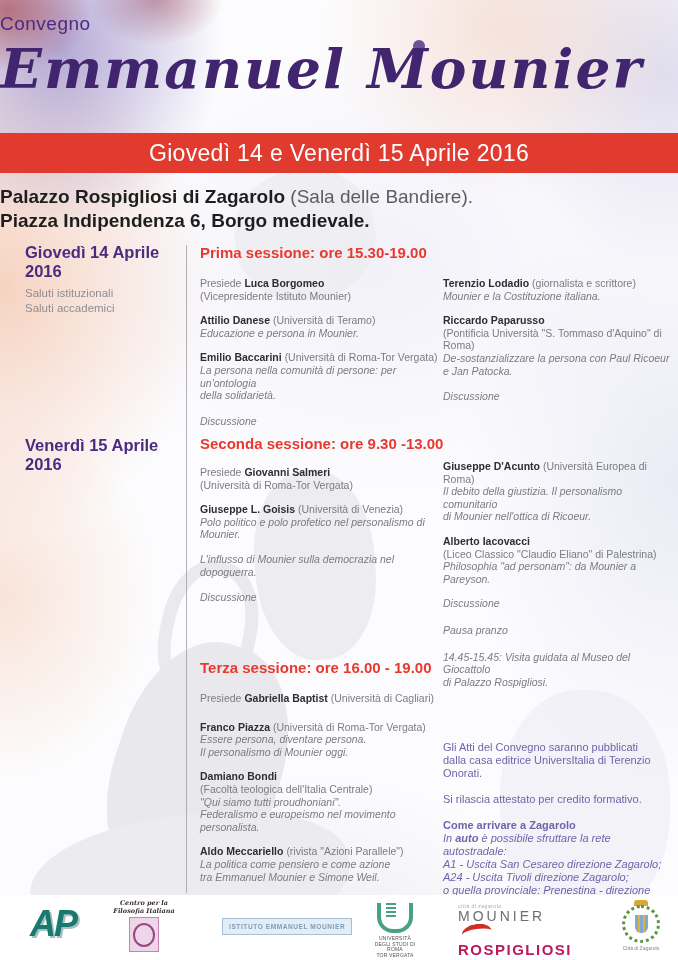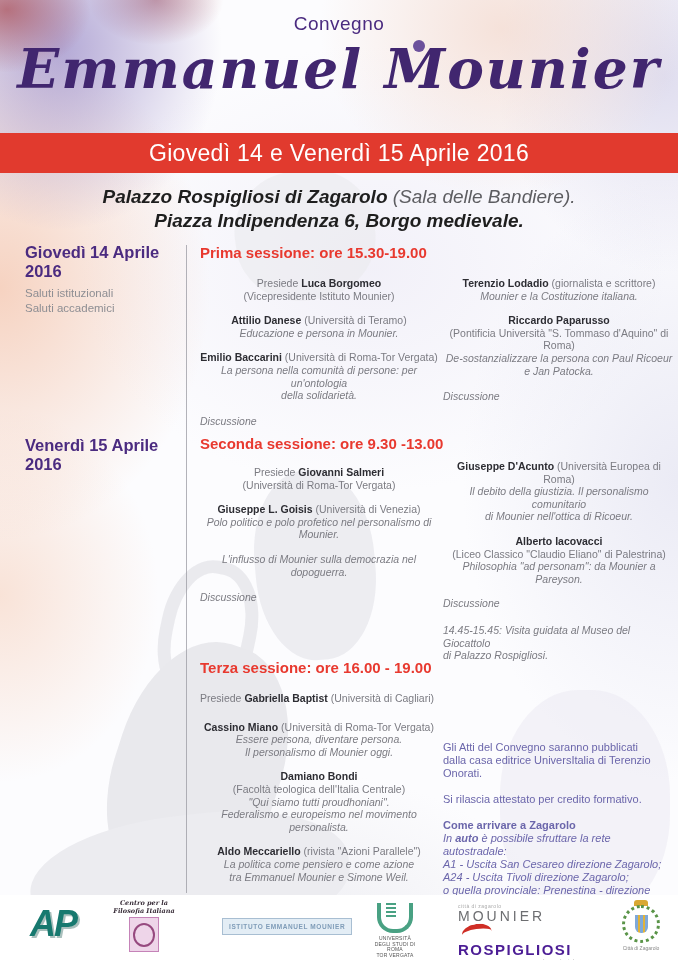--- a/index.html
+++ b/index.html
@@ -13,36 +13,36 @@
       radial-gradient(ellipse 300px 360px at 0% 30%, rgba(242,183,152,.60), transparent 70%),
       radial-gradient(ellipse 220px 260px at 0% 62%, rgba(246,206,184,.55), transparent 72%),
       radial-gradient(ellipse 260px 240px at 74% 3%, rgba(240,204,188,.55), transparent 70%),
       radial-gradient(ellipse 240px 280px at 98% 8%, rgba(200,196,226,.55), transparent 70%),
       radial-gradient(ellipse 300px 420px at 100% 50%, rgba(214,214,234,.45), transparent 72%),
       radial-gradient(ellipse 420px 320px at 55% 28%, rgba(226,222,240,.38), transparent 70%),
       radial-gradient(ellipse 340px 220px at 45% 97%, rgba(228,228,234,.55), transparent 72%);}
   .stroke{position:absolute;background:#e9e9ed;border-radius:46%;}
   .dot{position:absolute;border-radius:50%;}
   .abs{position:absolute;}
-  .center{text-align:center;width:100%;}
+  .center{text-align:left;width:100%;}
   .kicker{top:13px;color:#4b2b80;font-size:19px;letter-spacing:.5px;}
   .title{top:36px;color:#41266f;font-family:"DejaVu Serif",serif;font-style:italic;
     font-weight:bold;font-size:55px;letter-spacing:2px;}
   .subtitle{top:106px;color:#4b2b80;font-size:20px;}
   .banner{top:133px;left:0;right:0;height:40px;background:#e13a2e;color:#fff;
     text-align:center;line-height:40px;font-size:23px;letter-spacing:.3px;}
-  .venue{top:185px;font-style:italic;font-size:19px;line-height:24px;color:#1e1e1e;font-weight:bold;}
+  .venue{top:185px;font-size:19px;line-height:24px;color:#1e1e1e;font-weight:bold;}
   .venue .light{font-weight:normal;color:#5d5d61;}
   .day-h{color:#4b2b80;font-weight:bold;font-size:16.5px;margin-bottom:5px;}
   .day-note{color:#8e8e93;font-size:11.5px;line-height:15px;}
   .sess-h{color:#e8392f;font-weight:bold;font-size:15px;}
   .t{font-size:10.5px;line-height:12.6px;color:#7b7b82;}
   .t b{color:#2d2d33;}
   .it{font-style:italic;}
-  .block{margin-bottom:12px;text-align:center;}
+  .block{margin-bottom:12px;}
   .mb14{margin-bottom:14px;}
   .divider{position:absolute;left:186px;top:245px;width:1px;height:648px;background:#9a9aa2;opacity:.75;}
   .info{font-size:11px;line-height:13px;color:#6b66ab;margin-top:47px;}
   .info .hd{font-weight:bold;}
   .logos{position:absolute;left:0;right:0;bottom:0;height:65px;background:#fff;}
   .ap{color:#17796f;font-weight:bold;font-style:italic;font-size:36px;letter-spacing:-2px;
     text-shadow:2px 2px 0 rgba(12,74,67,.35);}
   .centro-label{font-family:"DejaVu Serif",serif;font-style:italic;font-weight:bold;
     font-size:6.5px;line-height:7.5px;color:#3a2f3a;text-align:center;}
   .centro-box{width:28px;height:33px;margin:2px auto 0;background:#eed5e9;border:1px solid #c583b8;
@@ -52,21 +52,21 @@
     font-weight:bold;letter-spacing:.6px;padding:4px 6px;white-space:nowrap;}
   .tv-u{width:28px;height:26px;border:4px solid #49a183;border-top:none;
     border-radius:0 0 16px 16px;position:relative;margin:0 auto;}
   .tv-u::before{content:"";position:absolute;left:5px;top:0;width:10px;height:16px;
     background:repeating-linear-gradient(180deg,#49a183 0 2px,transparent 2px 4px);}
   .tv-label{font-size:5px;line-height:5.5px;color:#555;text-align:center;margin-top:3px;
     letter-spacing:.2px;}
   .pal-top,.pal-bottom{font-size:5px;color:#aaa;letter-spacing:.5px;}
   .pal-bottom{text-align:right;}
   .pal-1{font-size:14px;color:#6d6e71;letter-spacing:3px;line-height:15px;}
-  .pal-2{font-size:15px;font-weight:bold;color:#4c1d95;letter-spacing:1.5px;line-height:16px;}
+  .pal-2{font-size:15px;font-weight:bold;color:#be185d;letter-spacing:1.5px;line-height:16px;}
   .swoosh{display:inline-block;width:30px;height:13px;border-radius:50%;
     border-top:5px solid #cf2e26;vertical-align:middle;transform:rotate(-8deg);margin-left:4px;}
   .crest{text-align:center;}
   .crest-crown{width:14px;height:6px;background:#d9a832;margin:0 auto;border-radius:3px 3px 0 0;}
   .crest-wreath{width:32px;height:32px;border:3px dotted #5a9448;border-radius:50%;
     margin:-1px auto 0;display:flex;align-items:center;justify-content:center;}
   .crest-shield{width:13px;height:18px;border-radius:0 0 6px 6px;
     background:linear-gradient(90deg,#7fa9d9 0 25%,#e0b23a 25% 40%,#7fa9d9 40% 60%,#e0b23a 60% 75%,#7fa9d9 75%);}
   .crest-label{font-size:5px;color:#888;margin-top:2px;}
 </style>
@@ -155,33 +155,34 @@
       <div><b>Giuseppe D'Acunto</b> <span>(Università Europea di Roma)</span></div>
       <div class="it">Il debito della giustizia. Il personalismo comunitario</div>
       <div class="it">di Mounier nell'ottica di Ricoeur.</div>
     </div>
     <div class="block">
       <div><b>Alberto Iacovacci</b></div>
       <div>(Liceo Classico "Claudio Eliano" di Palestrina)</div>
       <div class="it">Philosophia "ad personam": da Mounier a Pareyson.</div>
     </div>
     <div class="it mb14" style="margin-top:12px">Discussione</div>
+    <div class="it mb14" style="margin-top:12px">Pausa pranzo</div>
     <div class="it" style="margin-top:12px">
       <div>14.45-15.45: Visita guidata al Museo del Giocattolo</div>
       <div>di Palazzo Rospigliosi.</div>
     </div>
   </div>
 
   <div class="abs sess-h" style="left:200px;top:659px">Terza sessione: ore 16.00 - 19.00</div>
   <div class="abs t" style="left:200px;top:692px;width:238px">
     <div style="margin-bottom:16px">
       <span>Presiede</span> <b>Gabriella Baptist</b> <span>(Università di Cagliari)</span>
     </div>
     <div class="block">
-      <div><b>Cassino Miano</b> <span>(Università di Roma-Tor Vergata)</span></div>
+      <div><b>Franco Piazza</b> <span>(Università di Roma-Tor Vergata)</span></div>
       <div class="it">Essere persona, diventare persona.</div>
       <div class="it">Il personalismo di Mounier oggi.</div>
     </div>
     <div class="block">
       <div><b>Damiano Bondi</b></div>
       <div>(Facoltà teologica dell'Italia Centrale)</div>
       <div class="it">"Qui siamo tutti proudhoniani".</div>
       <div class="it">Federalismo e europeismo nel movimento personalista.</div>
     </div>
     <div class="block">

